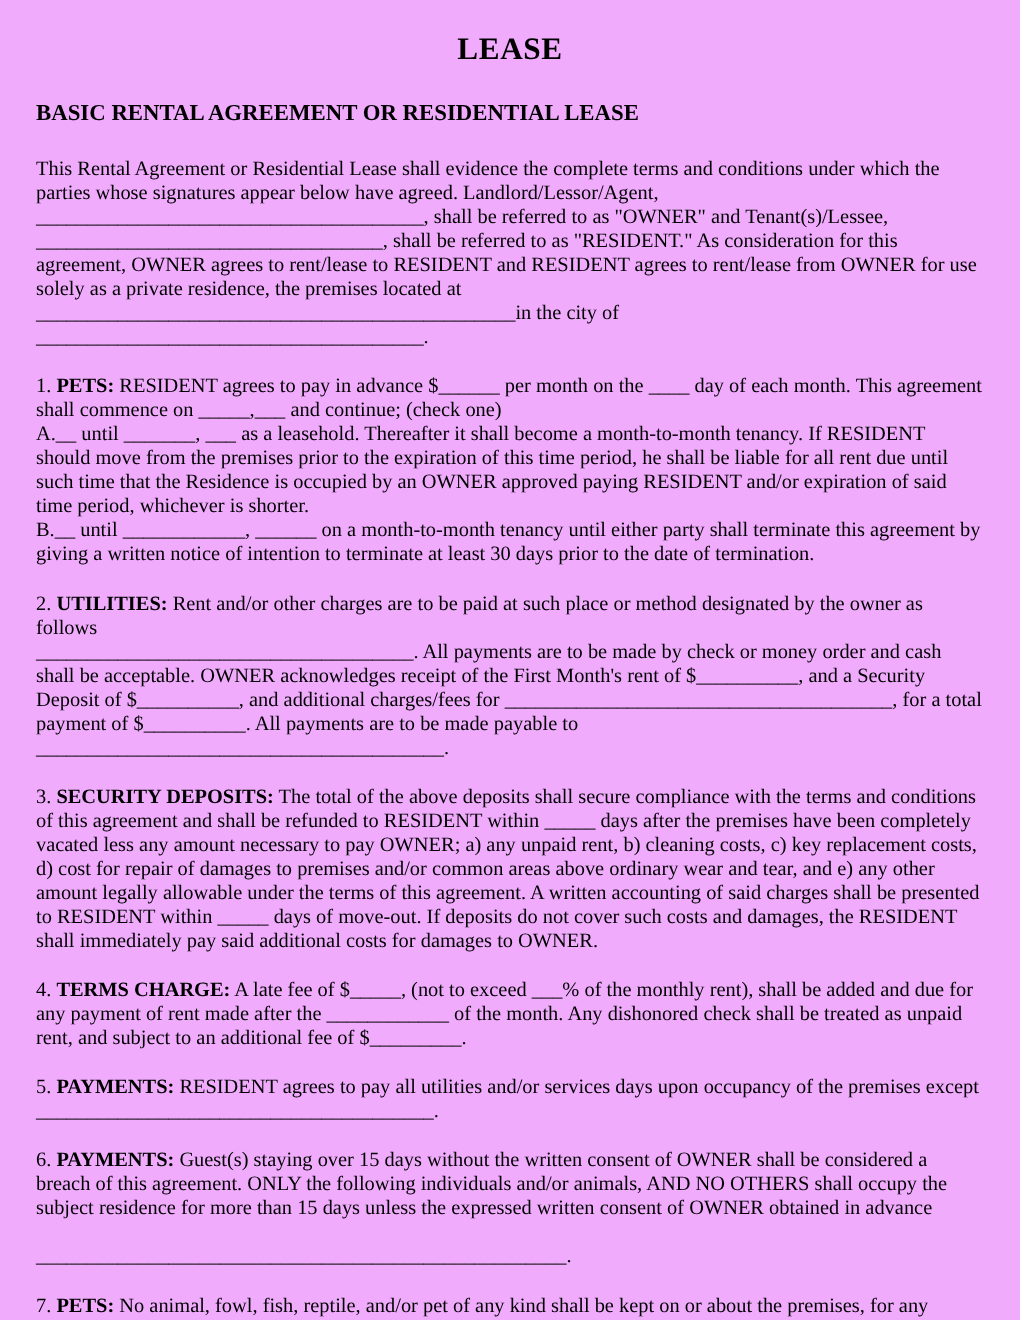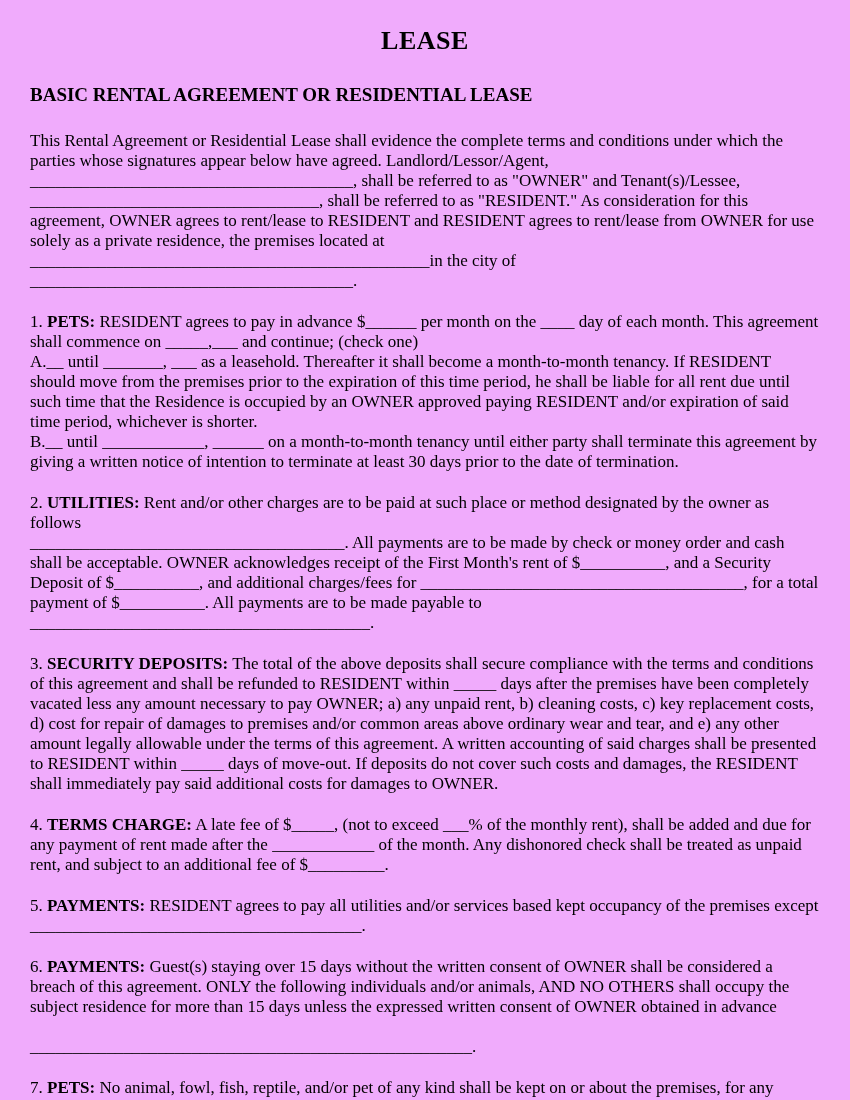--- a/index.html
+++ b/index.html
@@ -51,21 +51,21 @@
 A.__ until _______, ___ as a leasehold. Thereafter it shall become a month-to-month tenancy. If RESIDENT should move from the premises prior to the expiration of this time period, he shall be liable for all rent due until such time that the Residence is occupied by an OWNER approved paying RESIDENT and/or expiration of said time period, whichever is shorter.
 B.__ until ____________, ______ on a month-to-month tenancy until either party shall terminate this agreement by giving a written notice of intention to terminate at least 30 days prior to the date of termination.</span></p>
 
   <p class="para"><span>2. </span><span class="section-heading">UTILITIES:</span><span> Rent and/or other charges are to be paid at such place or method designated by the owner as follows
 _____________________________________. All payments are to be made by check or money order and cash shall be acceptable. OWNER acknowledges receipt of the First Month's rent of $__________, and a Security Deposit of $__________, and additional charges/fees for ______________________________________, for a total payment of $__________. All payments are to be made payable to ________________________________________.</span></p>
 
   <p class="para"><span>3. </span><span class="section-heading">SECURITY DEPOSITS:</span><span> The total of the above deposits shall secure compliance with the terms and conditions of this agreement and shall be refunded to RESIDENT within _____ days after the premises have been completely vacated less any amount necessary to pay OWNER; a) any unpaid rent, b) cleaning costs, c) key replacement costs, d) cost for repair of damages to premises and/or common areas above ordinary wear and tear, and e) any other amount legally allowable under the terms of this agreement. A written accounting of said charges shall be presented to RESIDENT within _____ days of move-out. If deposits do not cover such costs and damages, the RESIDENT shall immediately pay said additional costs for damages to OWNER.</span></p>
 
   <p class="para"><span>4. </span><span class="section-heading">TERMS CHARGE:</span><span> A late fee of $_____, (not to exceed ___% of the monthly rent), shall be added and due for any payment of rent made after the ____________ of the month. Any dishonored check shall be treated as unpaid rent, and subject to an additional fee of $_________.</span></p>
 
-  <p class="para"><span>5. </span><span class="section-heading">PAYMENTS:</span><span> RESIDENT agrees to pay all utilities and/or services based kept occupancy of the premises except
+  <p class="para"><span>5. </span><span class="section-heading">PAYMENTS:</span><span> RESIDENT agrees to pay all utilities and/or services days upon occupancy of the premises except
 _______________________________________.</span></p>
 
   <p class="para"><span>6. </span><span class="section-heading">PAYMENTS:</span><span> Guest(s) staying over 15 days without the written consent of OWNER shall be considered a breach of this agreement. ONLY the following individuals and/or animals, AND NO OTHERS shall occupy the subject residence for more than 15 days unless the expressed written consent of OWNER obtained in advance
 
 ____________________________________________________.</span></p>
 
   <p class="para"><span>7. </span><span class="section-heading">PETS:</span><span> No animal, fowl, fish, reptile, and/or pet of any kind shall be kept on or about the premises, for any amount of time, without obtaining the prior written consent and meeting the requirements of the OWNER. Such consent if granted, shall be revocable at OWNER'S option upon giving a 30 day written notice. In the event laws are passed or permission is granted to have a pet and/or animal of any kind, an additional deposit in the amount of $_________ shall be required along with additional monthly rent of $_______ along with the signing of OWNER'S Pet Agreement. RESIDENT also agrees to carry insurance deemed appropriate by OWNER to cover possible liability and damages that may be caused by such animals.</span></p>
 
 </div>
 

